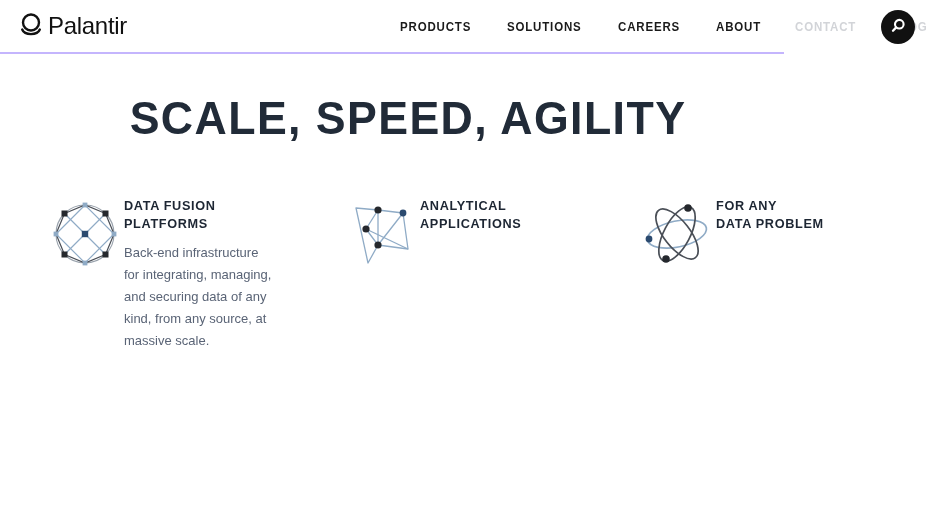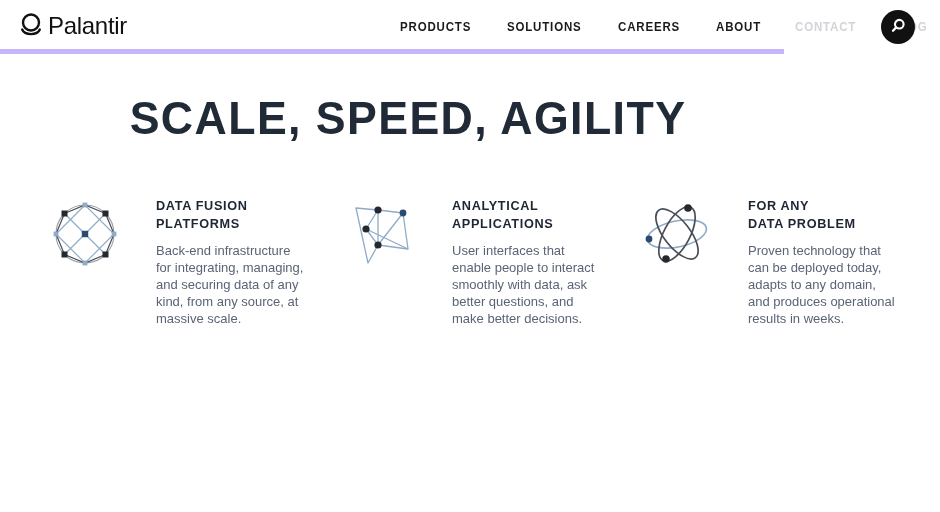--- a/index.html
+++ b/index.html
@@ -15,21 +15,21 @@
     font-family: "Liberation Sans", sans-serif;
     -webkit-font-smoothing: antialiased;
   }
 
   
   .header {
     position: relative;
     height: 54px;
     width: 784px;
     background: #ffffff;
-    border-bottom: 5px solid #c4b5fd;
+    border-bottom: 2px solid #c4b5fd;
     display: flex;
     align-items: center;
   }
 
   .logo {
     position: absolute;
     left: 18px;
     top: 11px;
     display: flex;
     align-items: center;
@@ -121,39 +121,39 @@
   .feature {
     display: flex;
     align-items: flex-start;
     width: 300px;
   }
   .feature-icon {
     width: 72px;
     flex: 0 0 72px;
     padding-top: 4px;
   }
-  .feature-body { width: 150px; margin-left: 32px; }
+  .feature-body { width: 150px; }
 
   .feature-title {
     font-family: "Liberation Sans", sans-serif;
     font-size: 13.5px;
     font-weight: bold;
     letter-spacing: 0.7px;
     color: #1d2633;
     line-height: 18px;
     margin-bottom: 9px;
     white-space: pre-line;
     transform: scaleX(0.94);
     transform-origin: left center;
   }
 
   .feature-text {
     font-family: "Liberation Sans", sans-serif;
     font-size: 13px;
-    line-height: 17px;
+    line-height: 22px;
     color: #5a6476;
   }
 </style>
 </head>
 <body>
 
 <div class="header">
 
   <div class="logo">
     <span>
@@ -247,35 +247,33 @@
           <circle cx="30" cy="9" r="3.6"></circle>
           <circle cx="18" cy="28" r="3.6"></circle>
           <circle cx="30" cy="44" r="3.6"></circle>
         </g>
         <circle cx="55" cy="12" r="3.4" fill="#2b4a6f"></circle>
       </svg>
     </div>
     <div class="feature-body">
       <div class="feature-title">ANALYTICAL
 APPLICATIONS</div>
-      <div class="feature-text">User interfaces that enable people to interact smoothly with data, ask better questions, and make better decisions.</div>
     </div>
   </div>
 
   <div class="feature">
     <div class="feature-icon">
       <svg width="66" height="66" viewBox="0 0 66 66">
         <ellipse cx="33" cy="33" rx="30" ry="13" fill="none" stroke="#8fabc6" stroke-width="1.7" transform="rotate(-12 33 33)"></ellipse>
         <ellipse cx="33" cy="33" rx="30" ry="13" fill="none" stroke="#4a4f57" stroke-width="1.7" transform="rotate(52 33 33)"></ellipse>
         <ellipse cx="33" cy="33" rx="30" ry="13" fill="none" stroke="#4a4f57" stroke-width="1.7" transform="rotate(-62 33 33)"></ellipse>
         <circle cx="44" cy="7" r="3.8" fill="#25282d"></circle>
         <circle cx="22" cy="58" r="3.8" fill="#25282d"></circle>
         <circle cx="5" cy="38" r="3.4" fill="#2b4a6f"></circle>
       </svg>
     </div>
     <div class="feature-body">
       <div class="feature-title">FOR ANY
 DATA PROBLEM</div>
-      <div class="feature-text">Proven technology that can be deployed today, adapts to any domain, and produces operational results in weeks.</div>
     </div>
   </div>
 
 </div>
 
 </body></html>

